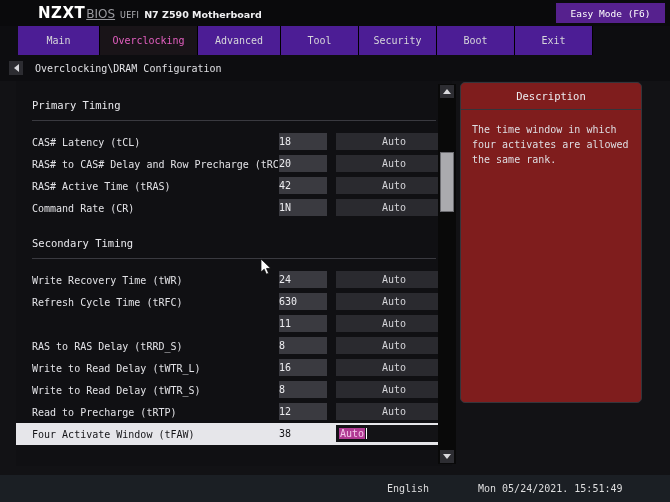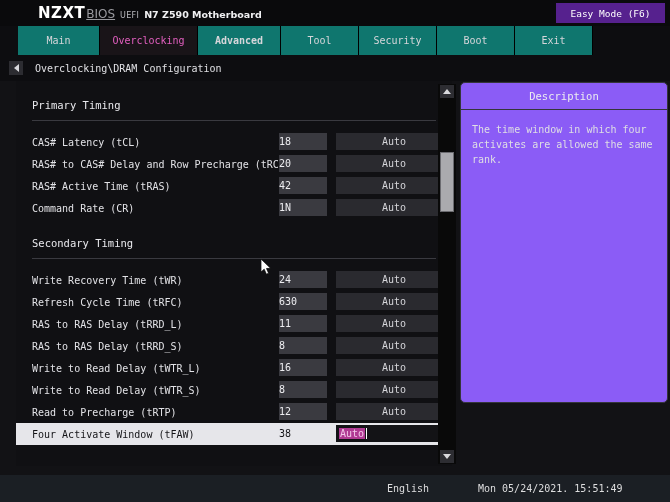--- a/index.html
+++ b/index.html
@@ -91,21 +91,21 @@
     box-sizing: border-box;
   }
   .tab {
     position: relative;
     flex: 0 0 auto;
     display: flex;
     align-items: center;
     justify-content: center;
     font-size: 10px;
     color: #d6d6da;
-    background: #0f766e;
+    background: #4c1d95;
     border-right: 1px solid #000;
     cursor: pointer;
     box-sizing: border-box;
   }
   .tab.active {
     color: #e35fc0;
     background: #191418;
   }
   .tab.active::after {
     content: "";
@@ -287,22 +287,22 @@
     background: #aaaaae;
     border: 1px solid #6b6b70;
     box-sizing: border-box;
     cursor: pointer;
   }
 
   
   .desc-panel {
     position: absolute;
     left: 460px; top: 82px;
-    width: 208px; height: 321px;
-    background: #8b5cf6;
+    width: 182px; height: 321px;
+    background: #7f1d1d;
     border: 1px solid #35353b;
     border-radius: 5px;
     box-sizing: border-box;
     overflow: hidden;
   }
   .desc-head {
     height: 26px;
     display: flex;
     align-items: center;
     justify-content: center;
@@ -363,21 +363,21 @@
     <div class="easy-mode">Easy Mode (F6)</div>
   </div>
 
   <div class="tabbar">
       <div class="tab" style="width: 82px;">
         <span>Main</span>
       </div>
       <div class="tab active" style="width: 98px;">
         <span>Overclocking</span>
       </div>
-      <div class="tab" style="width: 83px; font-weight: bold;">
+      <div class="tab" style="width: 83px;">
         <span>Advanced</span>
       </div>
       <div class="tab" style="width: 78px;">
         <span>Tool</span>
       </div>
       <div class="tab" style="width: 78px;">
         <span>Security</span>
       </div>
       <div class="tab" style="width: 78px;">
         <span>Boot</span>
@@ -451,21 +451,20 @@
       <div class="row">
         <div class="row-label">Refresh Cycle Time (tRFC)</div>
         <div class="value-box">
           <span class="row-value">630</span>
         </div>
         <div class="auto-box">
           <span class="auto-text">Auto</span>
         </div>
       </div>
       <div class="row">
-        <div class="row-label">RAS to RAS Delay (tRRD_L)</div>
         <div class="value-box">
           <span class="row-value">11</span>
         </div>
         <div class="auto-box">
           <span class="auto-text">Auto</span>
         </div>
       </div>
       <div class="row">
         <div class="row-label">RAS to RAS Delay (tRRD_S)</div>
         <div class="value-box">

